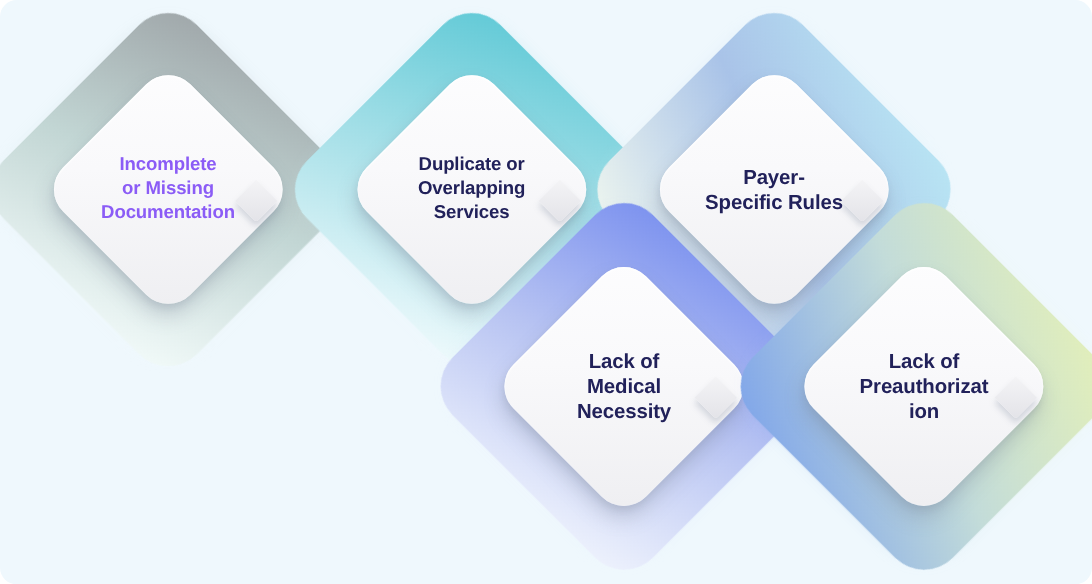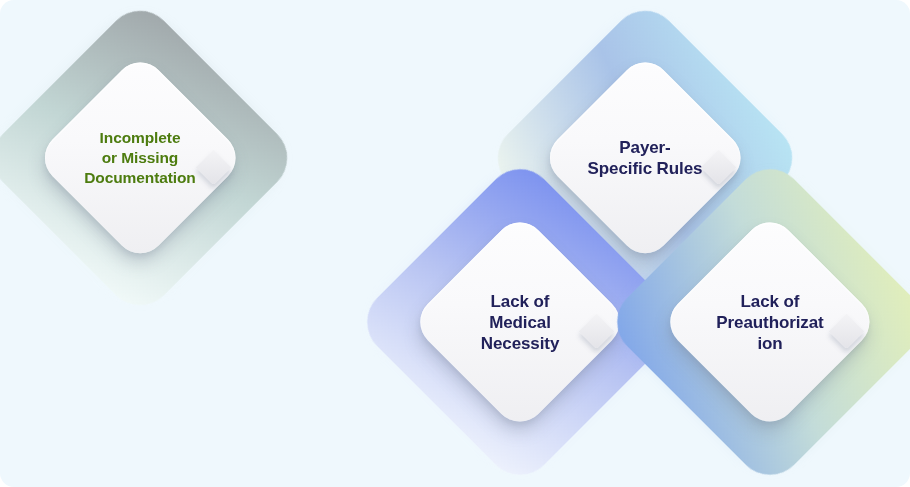--- a/index.html
+++ b/index.html
@@ -112,23 +112,34 @@
 <body>
 
 <div id="canvas" style="background: rgb(239, 248, 253);">
 
 <div class="card" style="width: 228px; height: 228px; left: 26px; top: 44px; z-index: 10;">
       <div class="outer-blur" style="background: linear-gradient(160deg, rgb(159, 166, 169) 0%, rgb(194, 214, 212) 48%, rgb(243, 251, 250) 100%);"></div>
       <div class="outer" style="background: linear-gradient(160deg, rgb(159, 166, 169) 0%, rgb(194, 214, 212) 48%, rgb(243, 251, 250) 100%);"></div>
       <div class="inner-wrap">
         <div class="inner"></div>
         <div class="fold"></div>
-        <div class="label small" style="color: #4d7c0f;">Incomplete
+        <div class="label small" style="color: #8b5cf6;">Incomplete
 or Missing
 Documentation</div>
+      </div>
+    </div>
+    <div class="card" style="width: 228px; height: 228px; left: 279px; top: 44px; z-index: 11;">
+      <div class="outer-blur" style="background: linear-gradient(155deg, rgb(95, 201, 214) 0%, rgb(167, 224, 232) 48%, rgb(242, 251, 253) 100%);"></div>
+      <div class="outer" style="background: linear-gradient(155deg, rgb(95, 201, 214) 0%, rgb(167, 224, 232) 48%, rgb(242, 251, 253) 100%);"></div>
+      <div class="inner-wrap">
+        <div class="inner"></div>
+        <div class="fold"></div>
+        <div class="label small" style="color: rgb(33, 33, 90);">Duplicate or
+Overlapping
+Services</div>
       </div>
     </div>
     <div class="card" style="width: 228px; height: 228px; left: 531px; top: 44px; z-index: 12;">
       <div class="outer-blur" style="background: linear-gradient(200deg, rgb(185, 230, 244) 0%, rgb(169, 195, 232) 48%, rgb(238, 246, 239) 100%);"></div>
       <div class="outer" style="background: linear-gradient(200deg, rgb(185, 230, 244) 0%, rgb(169, 195, 232) 48%, rgb(238, 246, 239) 100%);"></div>
       <div class="inner-wrap">
         <div class="inner"></div>
         <div class="fold"></div>
         <div class="label" style="color: rgb(33, 33, 90);">Payer-
 Specific Rules</div>

